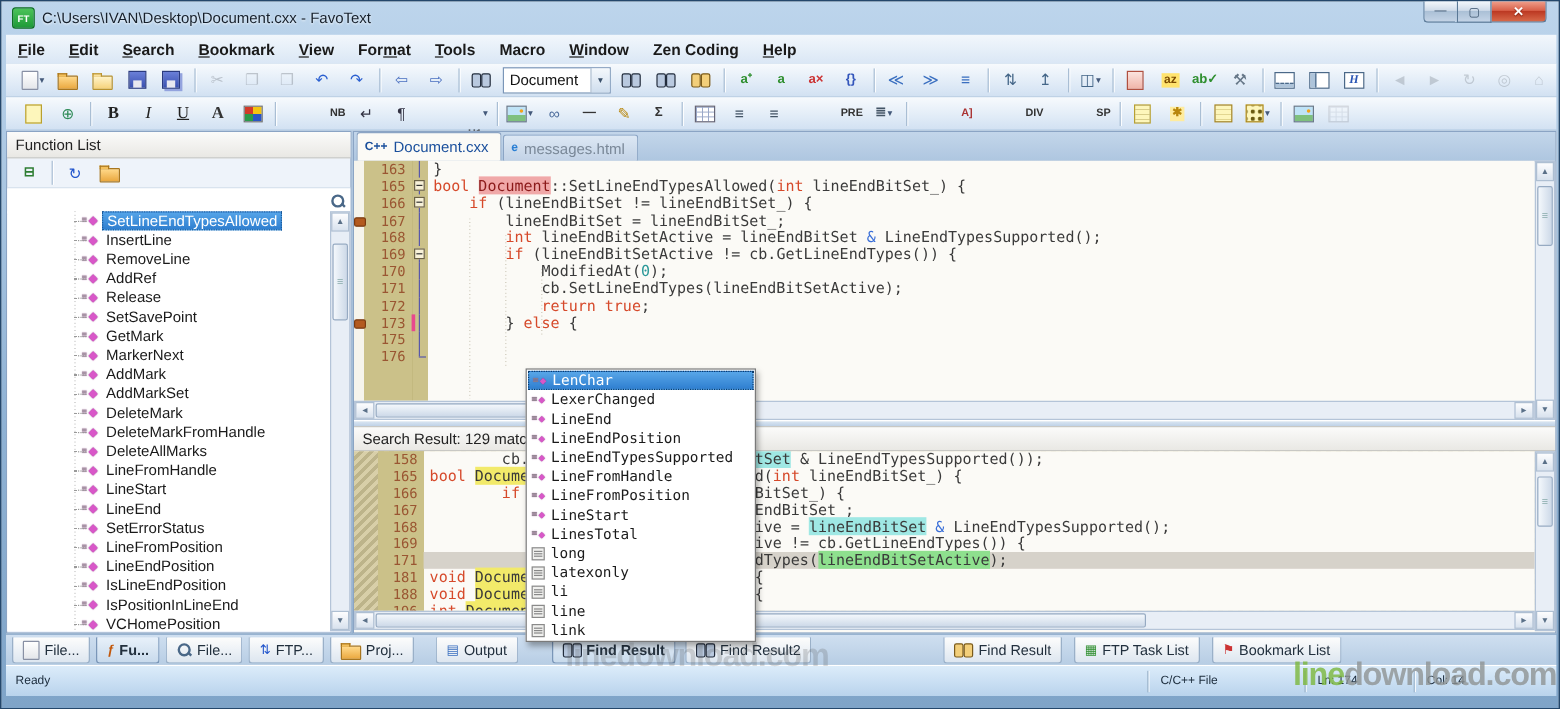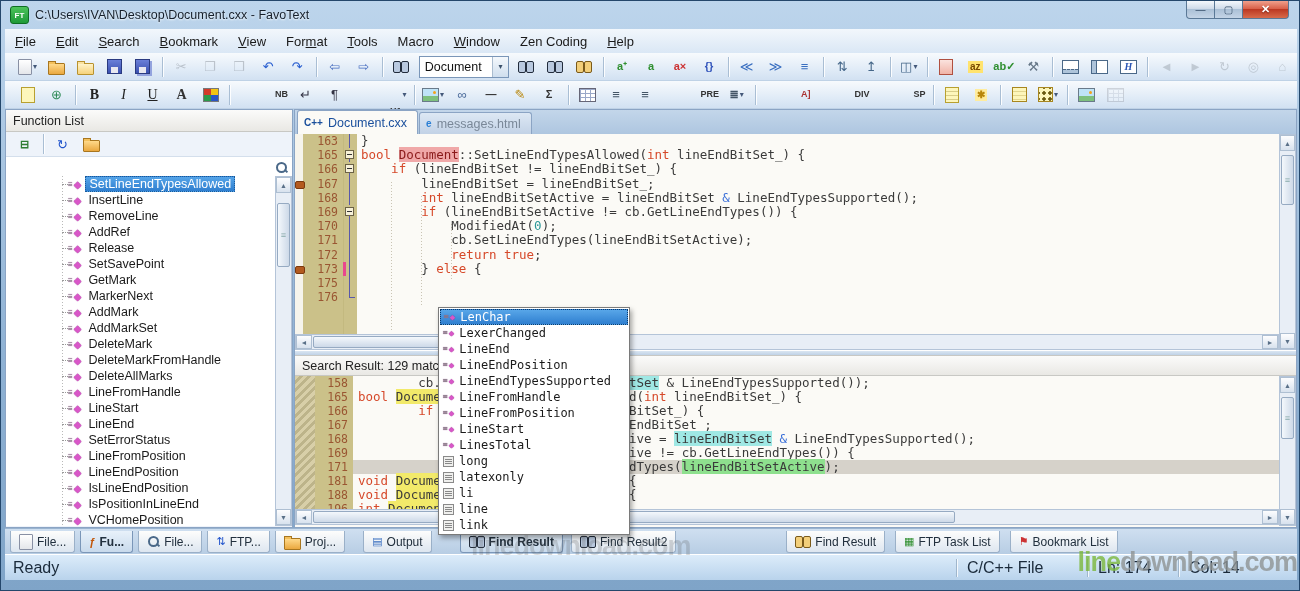--- a/index.html
+++ b/index.html
@@ -13,21 +13,21 @@
   .wtitle{font-size:12.5px;color:#15днбили1;color:#151f2b;text-shadow:0 1px 2px rgba(255,255,255,.9);}
   .winbtns{top:0;right:10px;display:flex;}
   .wbtn{height:18px;border:1px solid #5a7896;border-top:none;box-sizing:border-box;display:flex;align-items:center;justify-content:center;
     background:linear-gradient(#f4f8fc,#cfdbe9 45%,#abc0d6 50%,#c4d4e6);color:#38506a;font-size:10px;}
   .wbtn.min{width:29px;border-radius:0 0 0 4px;}
   .wbtn.max{width:28px;border-left:none;}
   .wbtn.close{width:46px;border-left:none;border-radius:0 0 4px 0;background:linear-gradient(#f0a08c,#d9614a 45%,#bc3923 50%,#d86a4a);color:#fff;font-weight:bold;font-size:11px;text-shadow:0 1px 1px #7a1a08;}
   
   .menubar{left:4px;top:28px;width:1292px;height:24px;display:flex;align-items:center;
     background:linear-gradient(#f2f7fc,#dae7f5);border-bottom:1px solid #c3d5e8;font-size:13px;color:#1a1a1a;}
-  .mitem{padding:17px 10px;cursor:default;}
+  .mitem{padding:17px 10px;cursor:default;font-weight:bold;}
   .mitem u{text-decoration:underline;}
   .toolbar{left:4px;width:1292px;height:28px;display:flex;align-items:center;padding-left:8px;box-sizing:border-box;
     background:linear-gradient(#f7fafd,#dde9f6 70%,#d2e1f2);border-bottom:1px solid #bfd2e6;}
   .tb1{top:52px;} .tb2{top:80px;}
   .tbtn{height:22px;min-width:23px;display:flex;align-items:center;justify-content:center;border:1px solid transparent;border-radius:2px;padding:0 2px;margin:0 0px;}
   .tbtn.dis{opacity:.45;filter:grayscale(.6);}
   .caret{font-size:8px;color:#44597a;margin-left:1px;}
   .sep{width:1px;height:20px;background:#a9bed4;box-shadow:1px 0 0 rgba(255,255,255,.9);margin:0 4px;}
   .glyph{font-size:13px;line-height:1;}
   .glyph.sm{font-size:9px;font-weight:bold;letter-spacing:0;padding-left:38px;}
@@ -133,21 +133,21 @@
   .acrow.sel{background:linear-gradient(#58a6e8,#2f7fd0);color:#fff;border:1px dotted #0a3a6a;box-sizing:border-box;}
   .kwicon{display:inline-block;width:9px;height:9px;border:1px solid #8a8a8a;background:#f0f0ee;margin-right:5px;position:relative;}
   .kwicon::after{content:"";position:absolute;left:1px;right:1px;top:2px;height:1px;background:#888;box-shadow:0 2px 0 #888,0 4px 0 #888;}
   .acrow .fnicon{margin-right:5px;}
   
   .bottomtabs{left:4px;top:527px;width:1292px;height:26px;background:linear-gradient(#cfdff0,#b7cde4);border-top:1px solid #9ab4d0;display:flex;align-items:flex-start;padding-top:2px;box-sizing:border-box;}
   .btab{height:21px;display:flex;align-items:center;padding:0 8px;font-size:12px;color:#22303e;background:linear-gradient(#fdfdfc,#dde6f0);border:1px solid #9ab0c8;border-radius:0 0 3px 3px;border-top:none;margin-left:5px;white-space:nowrap;}
   .btab .ticon{margin-right:4px;font-size:11px;}
   .btab.act{background:linear-gradient(#e8f1fa,#c8daec);border-color:#7a96b8;font-weight:bold;}
   
-  .statusbar{left:4px;top:553px;width:1292px;height:26px;background:linear-gradient(#dcecfa,#b9d3ec);border-top:1px solid #fff;display:flex;align-items:center;font-size:16px;color:#1a2a3a;box-sizing:border-box;}
+  .statusbar{left:4px;top:553px;width:1292px;height:26px;background:linear-gradient(#dcecfa,#b9d3ec);border-top:1px solid #fff;display:flex;align-items:center;font-size:10px;color:#1a2a3a;box-sizing:border-box;}
   .st-seg{padding:0 10px;height:18px;display:flex;align-items:center;border-left:1px solid #9fb6cc;box-shadow:inset 1px 0 0 rgba(255,255,255,.8);}
   .st-ready{padding-left:8px;flex:1;border-left:none;box-shadow:none;}
   .st-type{width:110px;} .st-ln{width:70px;} .st-col{width:70px;margin-right:28px;}
   
   .watermark{right:2px;top:546px;font-size:27px;font-weight:bold;letter-spacing:-1px;opacity:.8;z-index:80;font-family:"Liberation Sans",sans-serif;}
   .watermark .wgreen{color:#7cb83d;} .watermark .wgray{color:#8f9494;}
   .watermark2{left:470px;top:530px;font-size:27px;font-weight:bold;letter-spacing:-1px;opacity:.22;color:#555;z-index:79;}
 </style>
 </head>
 <body>

